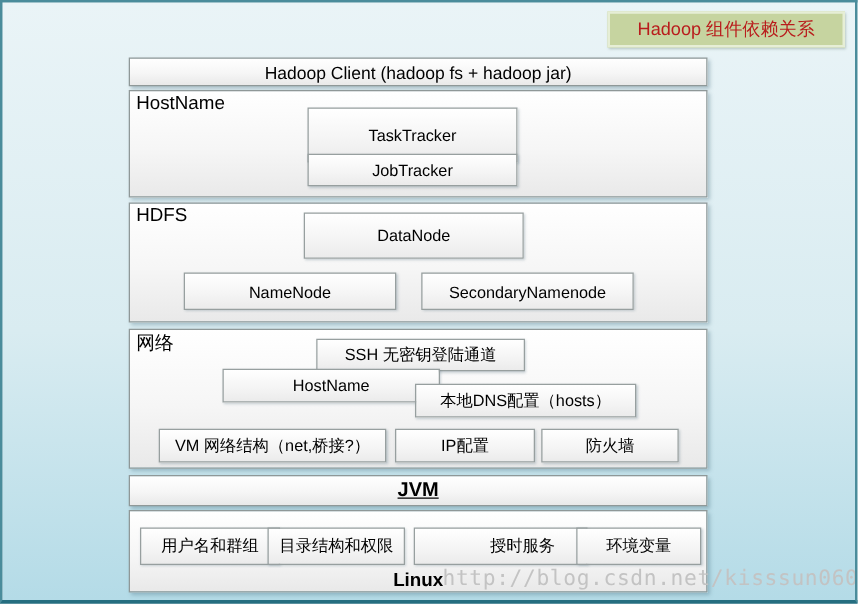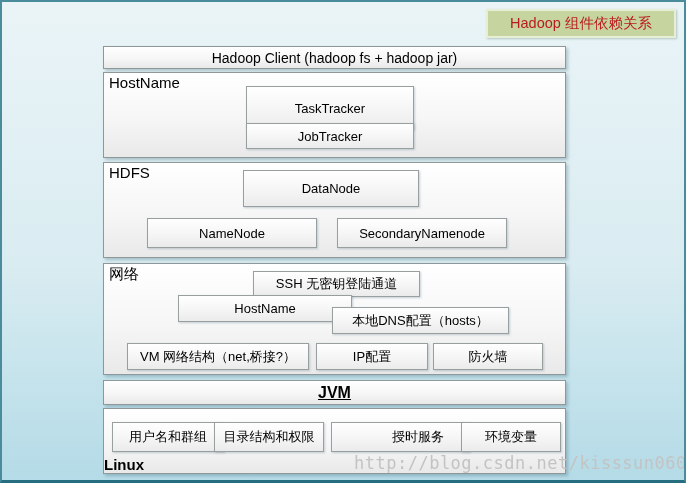--- a/index.html
+++ b/index.html
@@ -71,20 +71,21 @@
   #layer-hdfs      { top: 160px; height: 96px; }
   #layer-network   { top: 261px; height: 112px; }
   #layer-jvm       { top: 378px; height: 25px; text-decoration: underline; }
   #layer-linux     { top: 406px; height: 66px; }
 
   .jvm-text, .linux-text { font-weight: bold; font-size: 16px; }
 
   .linux-label {
     position: absolute;
     left: 0; right: 0; bottom: 0;
+    text-align: center;
     font-weight: bold; font-size: 15px; color: #000;
   }
 
   .watermark {
     position: absolute;
     left: 352px; top: 451px;
     font-family: "DejaVu Sans Mono", monospace;
     font-size: 17px;
     color: #c3c3c3;
     letter-spacing: 0.5px;

